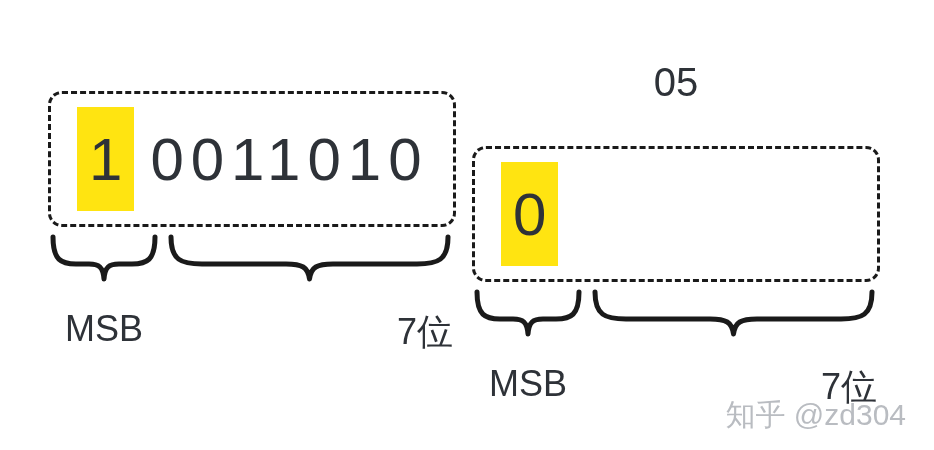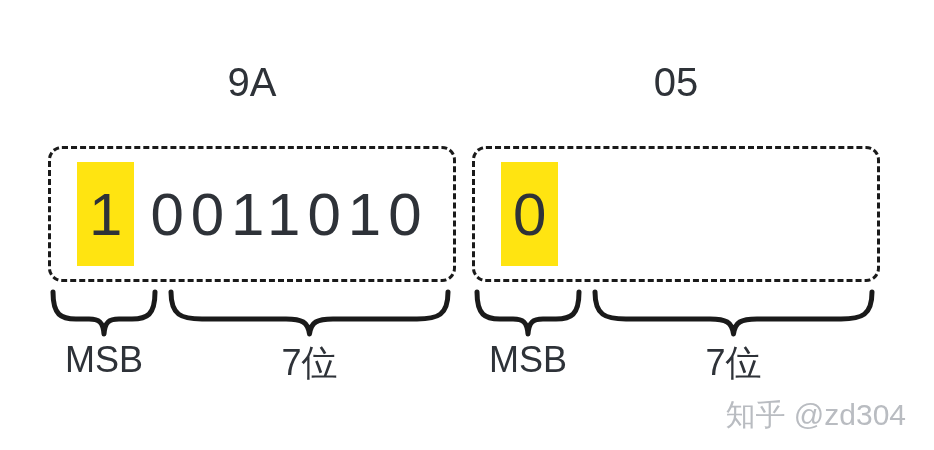--- a/index.html
+++ b/index.html
@@ -16,33 +16,32 @@
     box-sizing:border-box;display:flex;align-items:center;padding-left:26px;
   }
   .msb{
     background:var(--highlight,#ffe411);height:104px;display:flex;align-items:center;
     padding:0 12px;font-size:60px;color:var(--text,#2e3238);
   }
   .bits{margin-left:16px;font-size:60px;letter-spacing:7px;color:var(--text,#2e3238);white-space:nowrap;}
   .braces{position:relative;height:52px;margin-top:5px;}
   .brace-small{position:absolute;left:0;top:0;}
   .brace-big{position:absolute;left:118px;top:0;}
-  .labels{position:relative;height:46px;margin-top:0;font-size:36px;color:var(--text,#2e3238);}
+  .labels{position:relative;height:46px;margin-top:24px;font-size:36px;color:var(--text,#2e3238);}
   .msb-label{position:absolute;left:0;width:112px;text-align:center;}
-  .bits-label{position:absolute;left:118px;width:287px;text-align:center;}
+  .bits-label{position:absolute;left:118px;width:287px;text-align:right;}
   .watermark{position:absolute;right:28px;bottom:14px;font-size:30px;color:var(--watermark,#b9bcc1);}
   svg{display:block;}
 </style>
 </head>
 <body>
 
 <div>
 
   <div class="panel panel-left">
-    <div class="hex">9A</div>
     <div class="byte-box">
       <span class="msb">1</span>
       <span class="bits">0011010</span>
     </div>
     <div class="braces">
       <svg class="brace-small" width="112" height="52" viewBox="0 0 112 52">
         <path d="M 5 5 C 5 28, 13 32, 28 32 L 41 32 C 51 32, 55 35, 56 47 C 57 35, 61 32, 71 32 L 84 32 C 99 32, 107 28, 107 5" fill="none" stroke="#1a1a1a" stroke-width="5" stroke-linecap="round" stroke-linejoin="round"></path>
       </svg>
       <svg class="brace-big" width="287" height="52" viewBox="0 0 287 52">
         <path d="M 5 5 C 5 28, 15 32, 36 32 L 120 32 C 136 32, 142 35, 143.5 47 C 145 35, 151 32, 167 32 L 251 32 C 272 32, 282 28, 282 5" fill="none" stroke="#1a1a1a" stroke-width="5" stroke-linecap="round" stroke-linejoin="round"></path>

